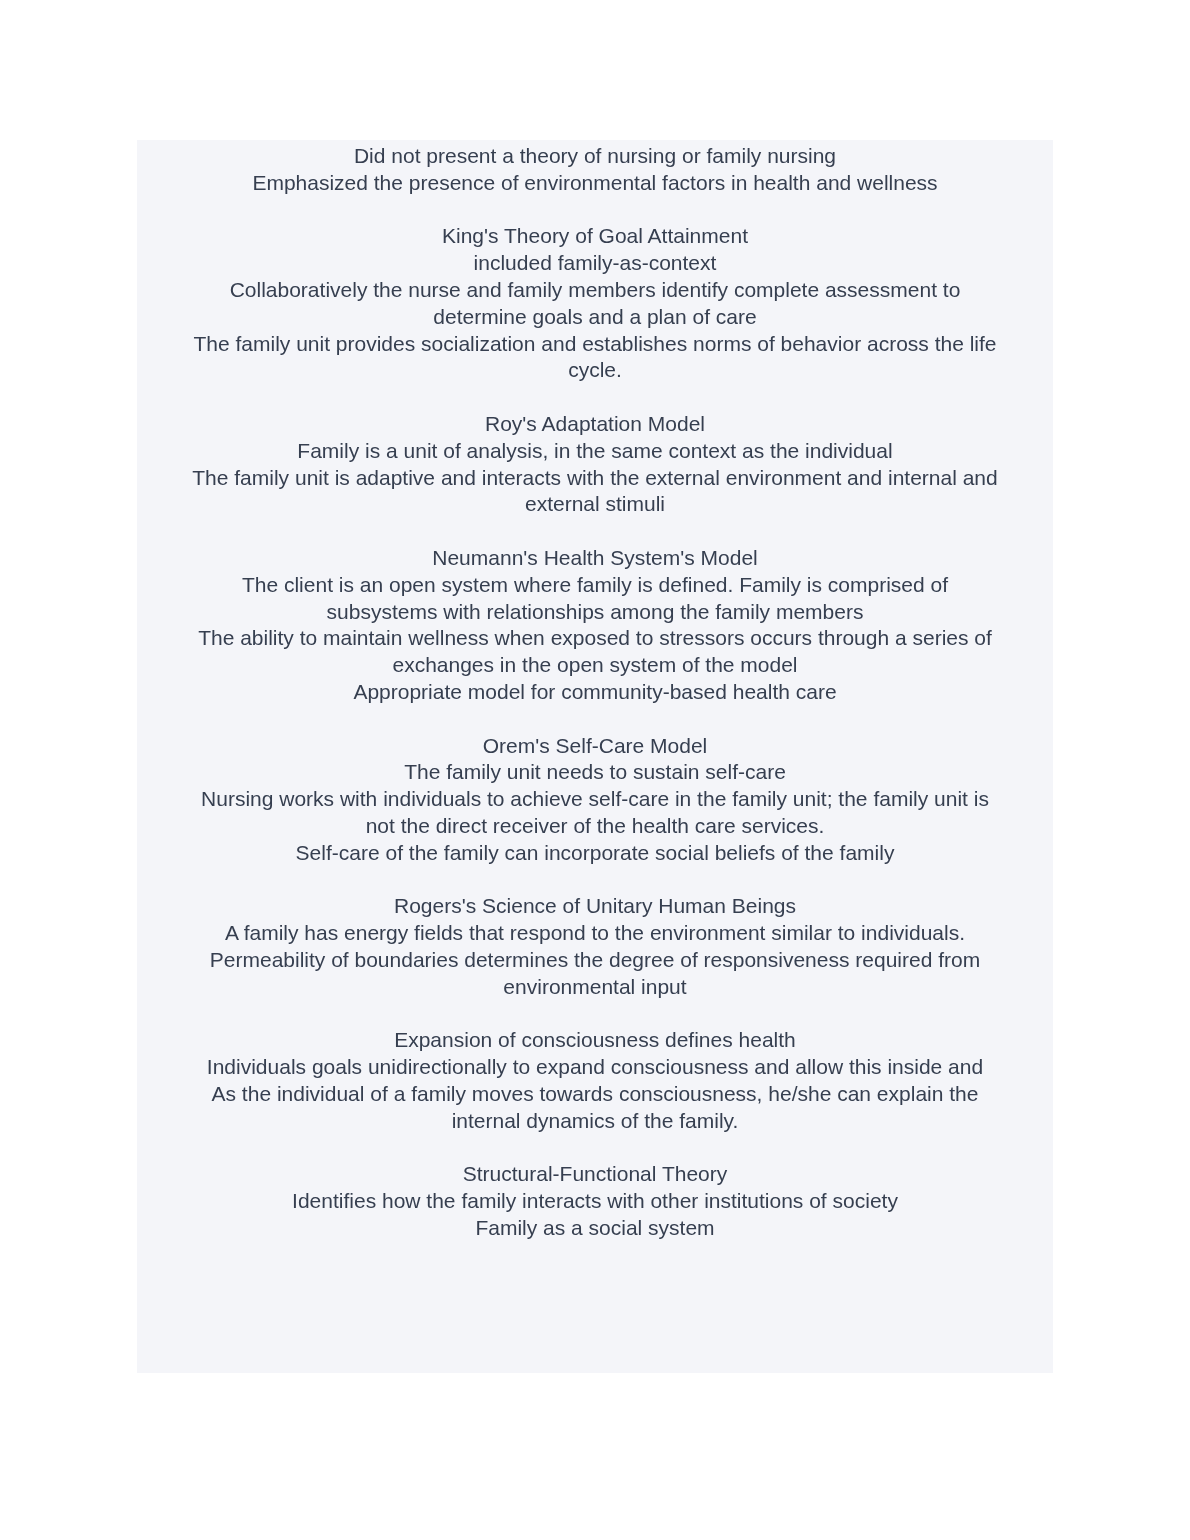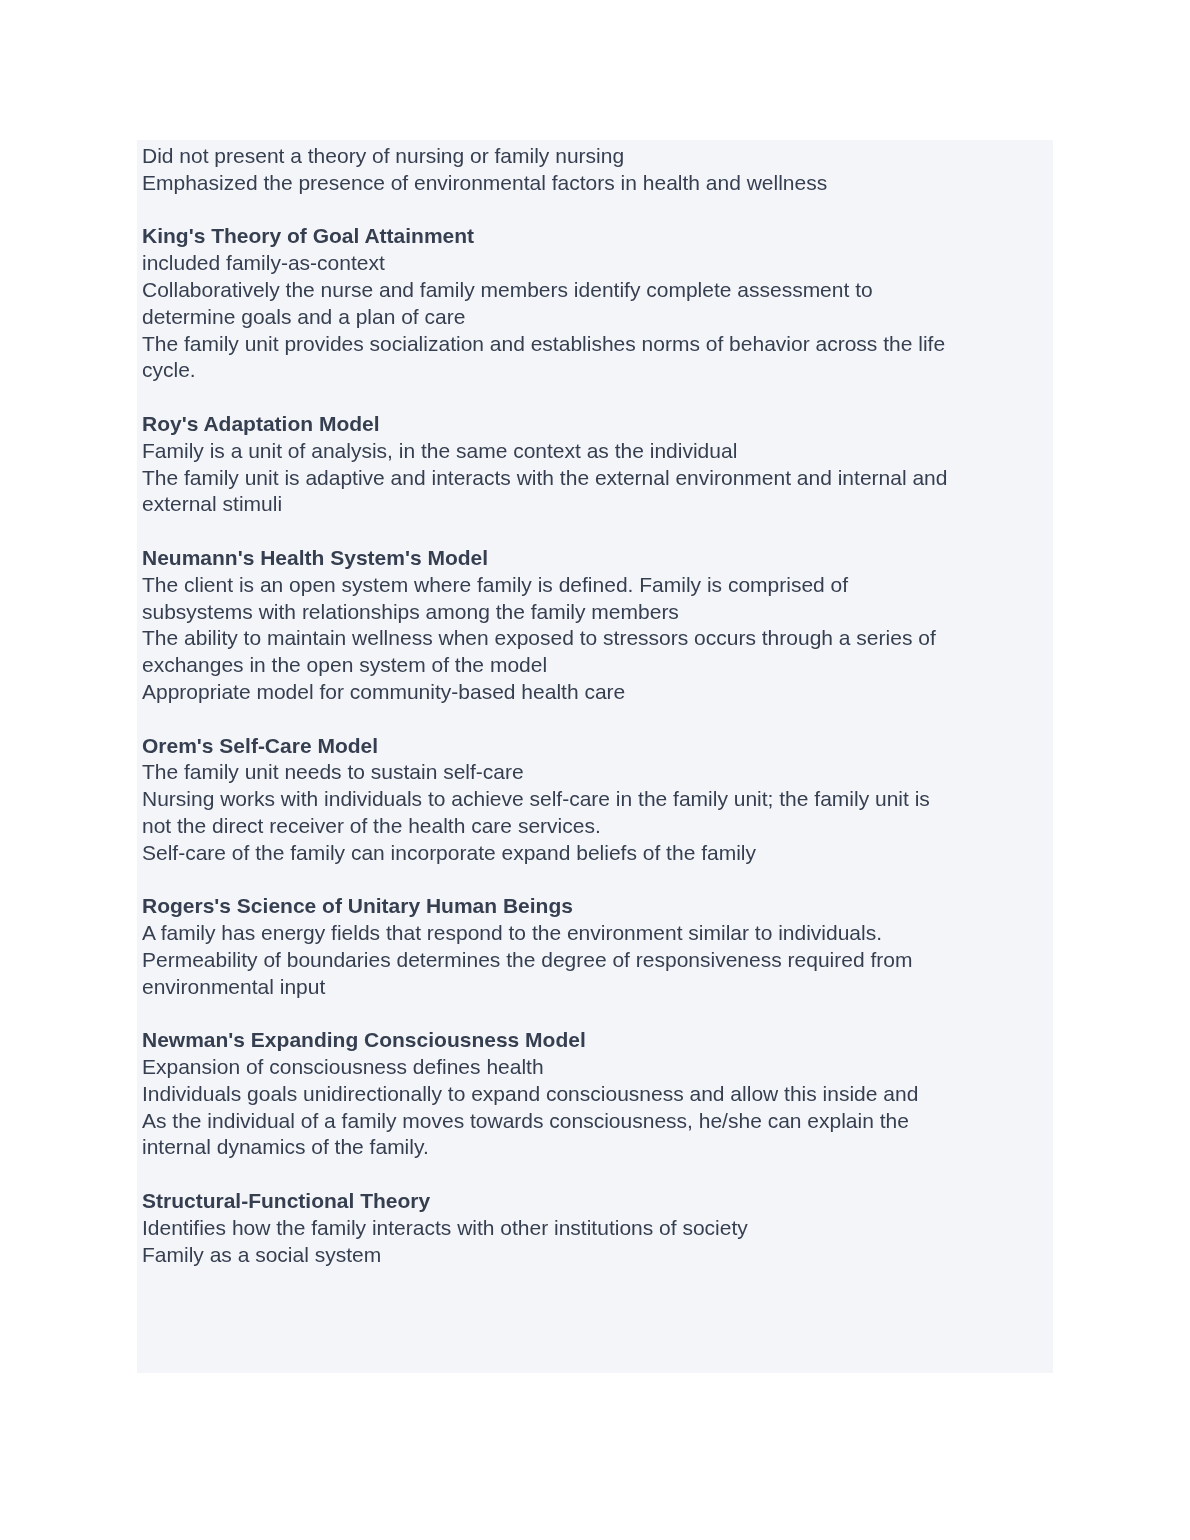--- a/index.html
+++ b/index.html
@@ -23,26 +23,27 @@
     background: var(--block-bg, #f4f5f9);
     box-sizing: border-box;
     padding: 3px 5px 0 5px;
     overflow: hidden;
     color: var(--text-color, #363f50);
     font-size: 21px;
     line-height: 26.8px;
   }
   .section {
     margin-top: 26.8px; 
+    text-align: center;
   }
   .section:first-child {
     margin-top: 0;
   }
   .heading {
-    font-weight: bold;
+    font-weight: normal;
     margin-top: 20px;
   }
   .line {
     white-space: nowrap;
   }
 </style>
 </head>
 <body style="--page-bg: #ffffff; --block-bg: #f4f5f9; --text-color: #363f50;">
 
 <div class="text-block" id="text-block">
@@ -84,35 +85,34 @@
         <div class="line">Appropriate model for community-based health care</div>
       </div>
   </section>
 
   <section class="section">
     <div class="heading line">Orem's Self-Care Model</div>
     <div class="body">
         <div class="line">The family unit needs to sustain self-care</div>
         <div class="line">Nursing works with individuals to achieve self-care in the family unit; the family unit is</div>
         <div class="line">not the direct receiver of the health care services.</div>
-        <div class="line">Self-care of the family can incorporate expand beliefs of the family</div>
+        <div class="line">Self-care of the family can incorporate social beliefs of the family</div>
       </div>
   </section>
 
   <section class="section">
     <div class="heading line">Rogers's Science of Unitary Human Beings</div>
     <div class="body">
         <div class="line">A family has energy fields that respond to the environment similar to individuals.</div>
         <div class="line">Permeability of boundaries determines the degree of responsiveness required from</div>
         <div class="line">environmental input</div>
       </div>
   </section>
 
   <section class="section">
-    <div class="heading line">Newman's Expanding Consciousness Model</div>
     <div class="body">
         <div class="line">Expansion of consciousness defines health</div>
         <div class="line">Individuals goals unidirectionally to expand consciousness and allow this inside and</div>
         <div class="line">As the individual of a family moves towards consciousness, he/she can explain the</div>
         <div class="line">internal dynamics of the family.</div>
       </div>
   </section>
 
   <section class="section">
     <div class="heading line">Structural-Functional Theory</div>

